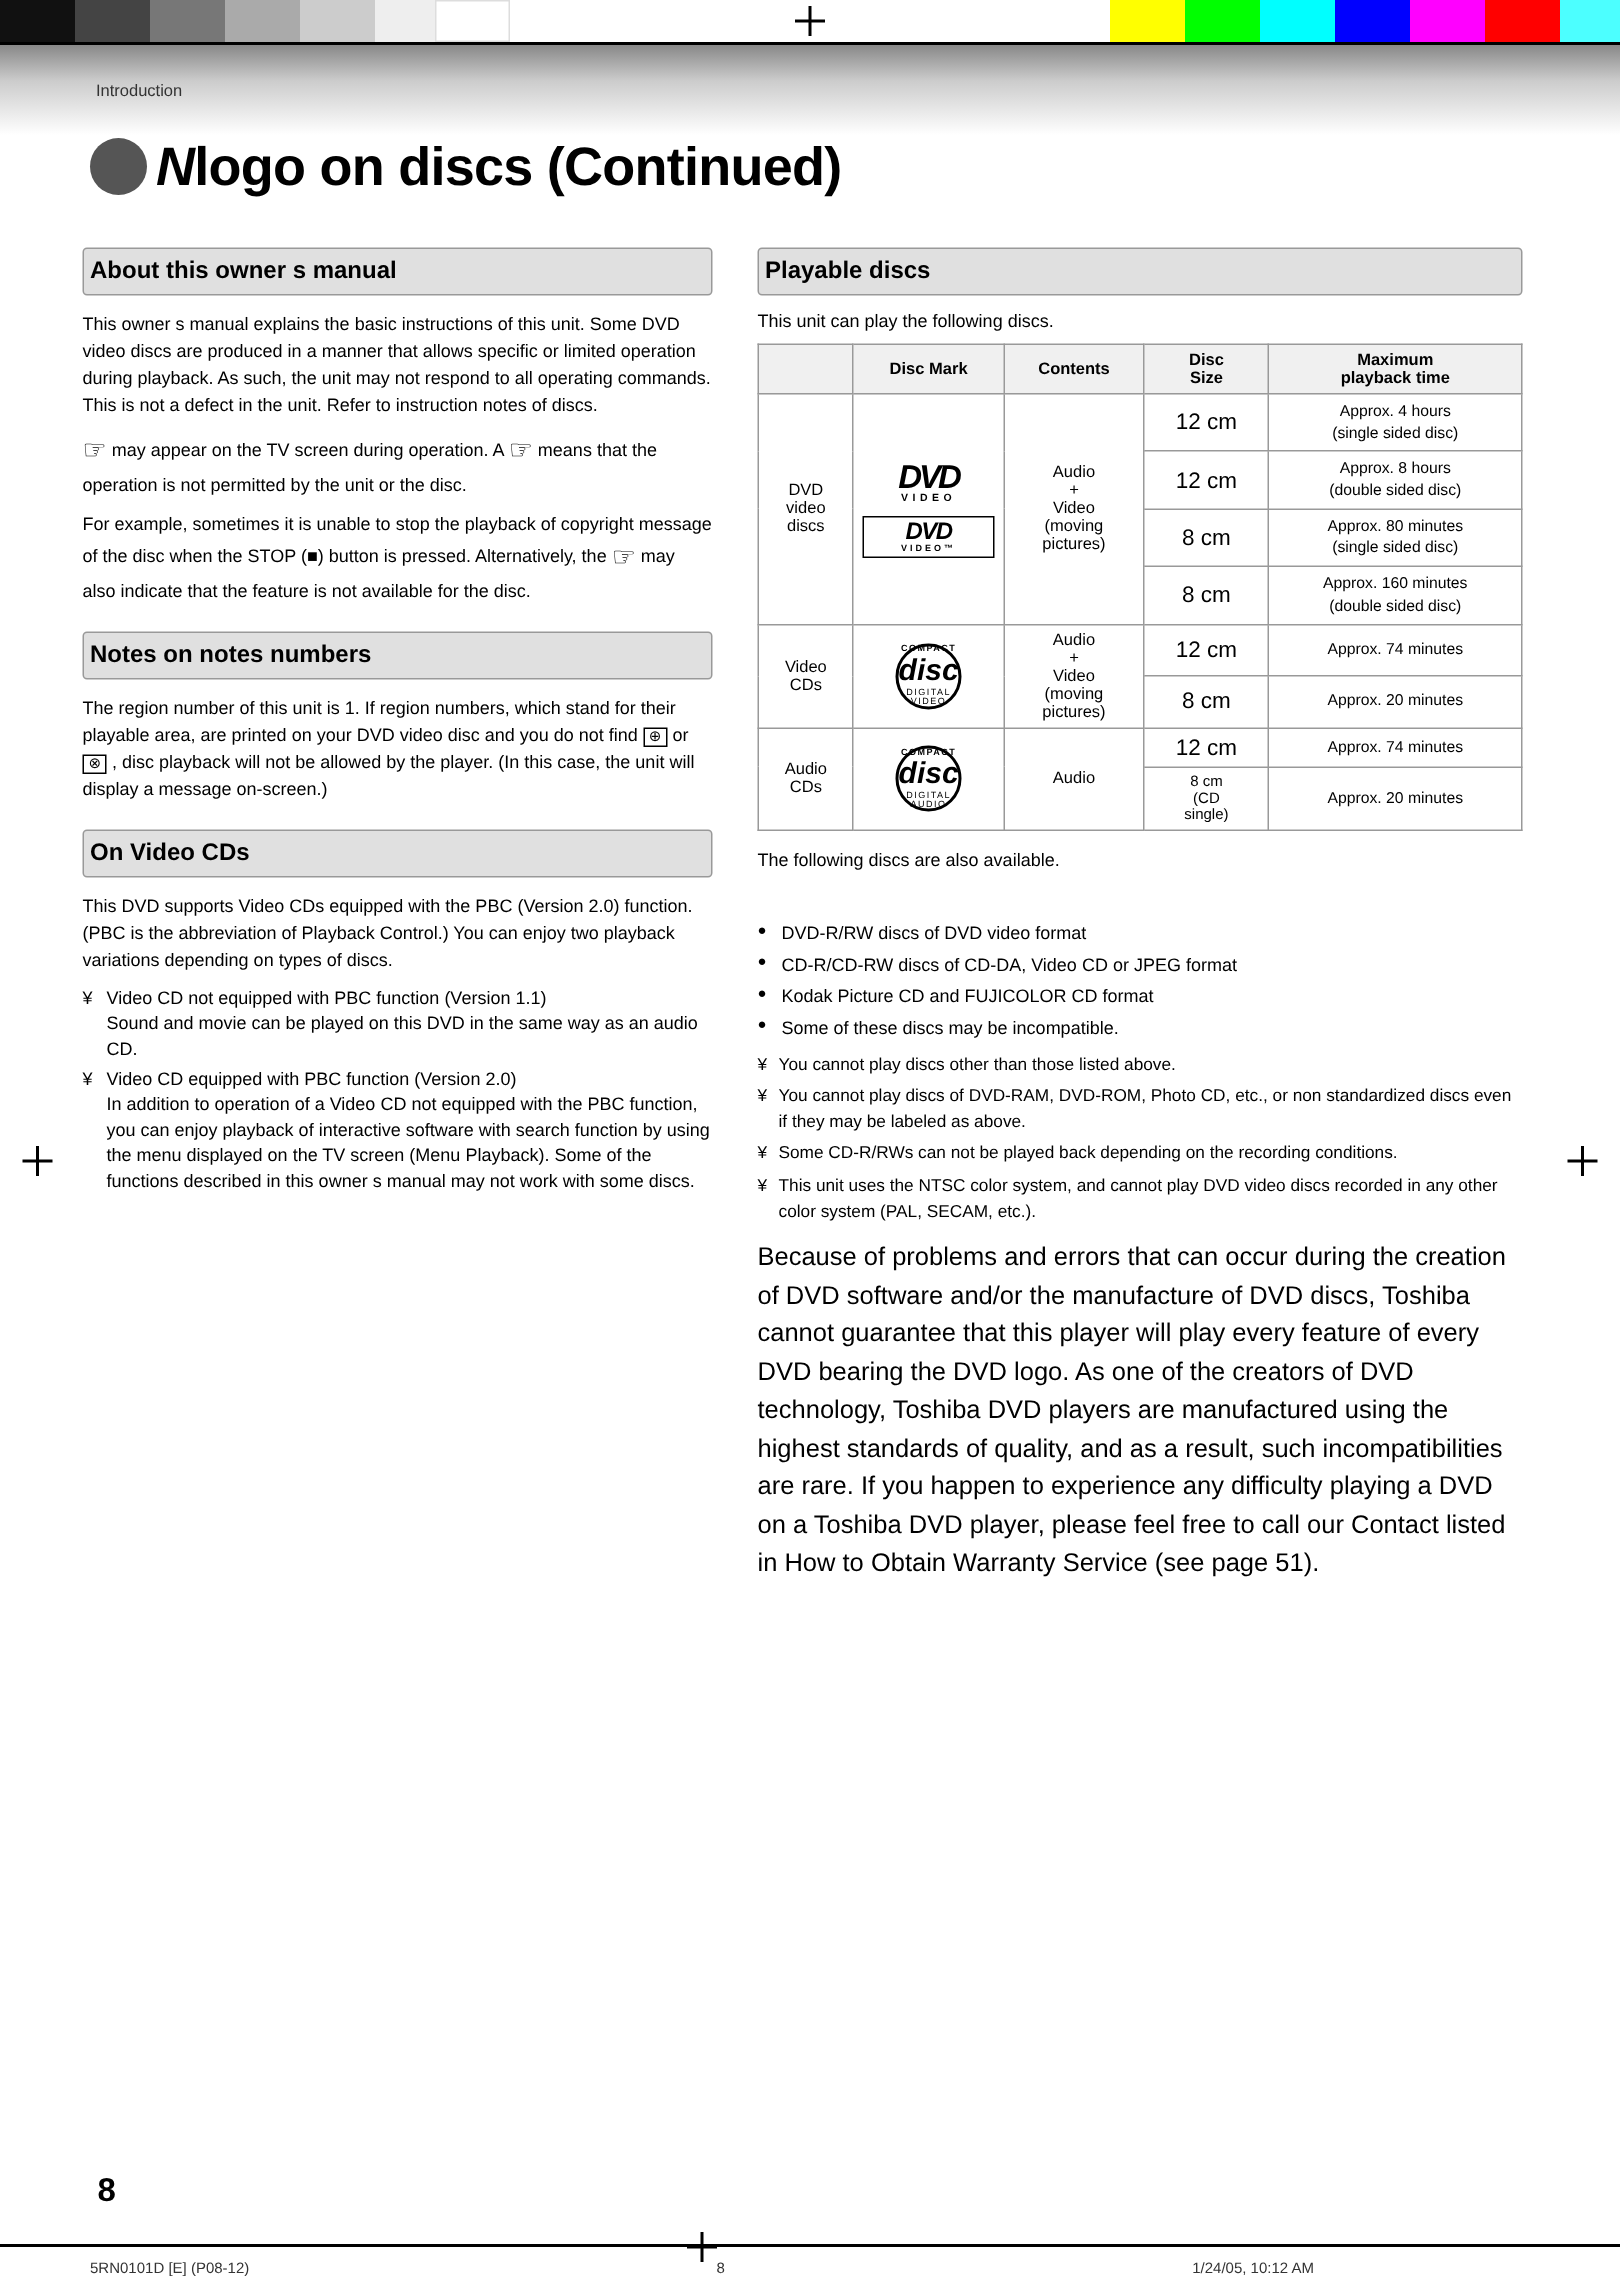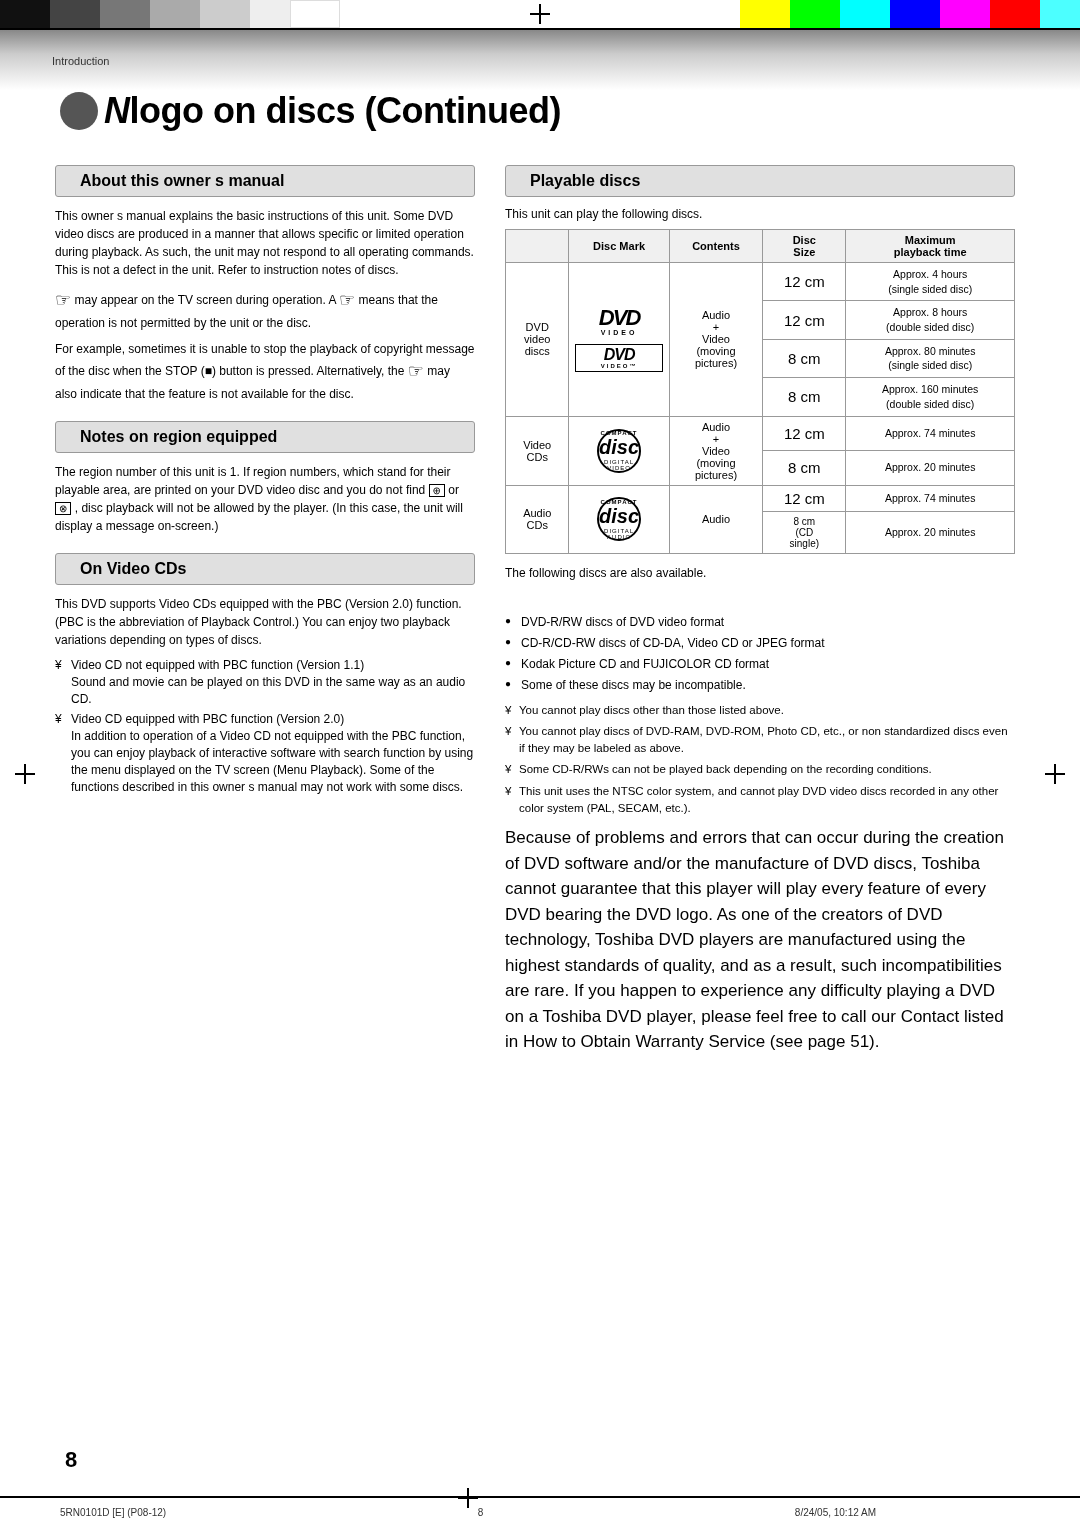--- a/index.html
+++ b/index.html
@@ -71,21 +71,21 @@
       left: 0;
       width: 1080px;
       height: 60px;
       background: linear-gradient(to bottom, #888 0%, #ccc 40%, #fff 100%);
     }
 
     
     .header-area {
       position: absolute;
       top: 55px;
-      left: 52px;
+      left: 64px;
       font-size: 11px;
       color: #333;
     }
 
     
     .page-title-container {
       position: absolute;
       top: 90px;
       left: 60px;
       display: flex;
@@ -125,21 +125,21 @@
     }
 
     .right-column {
       flex: 1;
     }
 
     
     .section-header {
       background: #e0e0e0;
       border: 1px solid #999;
-      padding: 6px 24px;
+      padding: 6px 4px;
       font-size: 16px;
       font-weight: bold;
       margin-bottom: 10px;
       border-radius: 3px;
     }
 
     .section-body {
       font-size: 12px;
       line-height: 1.5;
       margin-bottom: 18px;
@@ -378,21 +378,21 @@
     <div class="section-header">
       <span>About this owner s manual</span>
     </div>
     <div class="section-body">
       <p>This owner s manual explains the basic instructions of this unit. Some DVD video discs are produced in a manner that allows specific or limited operation during playback. As such, the unit may not respond to all operating commands. This is not a defect in the unit. Refer to instruction notes of discs.</p>
       <p><span class="hand-icon">☞</span> may appear on the TV screen during operation. A <span class="hand-icon">☞</span> means that the operation is not permitted by the unit or the disc.</p>
       <p>For example, sometimes it is unable to stop the playback of copyright message of the disc when the STOP (■) button is pressed. Alternatively, the <span class="hand-icon">☞</span> may also indicate that the feature is not available for the disc.</p>
     </div>
 
     <div class="section-header">
-      <span>Notes on region equipped</span>
+      <span>Notes on notes numbers</span>
     </div>
     <div class="section-body">
       <p>The region number of this unit is 1. If region numbers, which stand for their playable area, are printed on your DVD video disc and you do not find <span style="border:1px solid #000;padding:0 3px;font-size:10px;">⊕</span> or <span style="border:1px solid #000;padding:0 3px;font-size:10px;">⊗</span> , disc playback will not be allowed by the player. (In this case, the unit will display a message on-screen.)</p>
     </div>
 
     <div class="section-header">
       <span>On Video CDs</span>
     </div>
     <div class="section-body">
       <p>This DVD supports Video CDs equipped with the PBC (Version 2.0) function. (PBC is the abbreviation of Playback Control.) You can enjoy two playback variations depending on types of discs.</p>
@@ -514,14 +514,14 @@
 
 <div class="reg-mark-left"></div>
 <div class="reg-mark-right"></div>
 
 <div class="bottom-bar"></div>
 
 <div class="bottom-footer">
   <span>5RN0101D [E] (P08-12)</span>
   <div class="crosshair-bottom"></div>
   <span>8</span>
-  <span>8/24/05, 10:12 AM</span>
+  <span>1/24/05, 10:12 AM</span>
 </div>
 
 </body></html>

